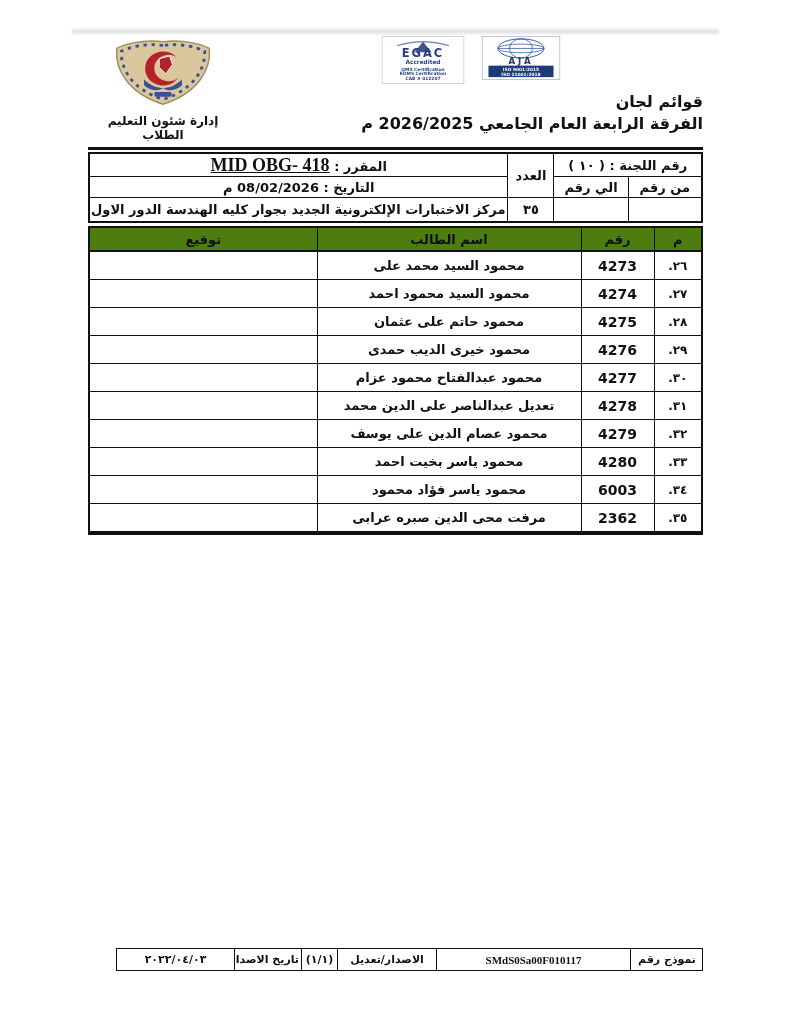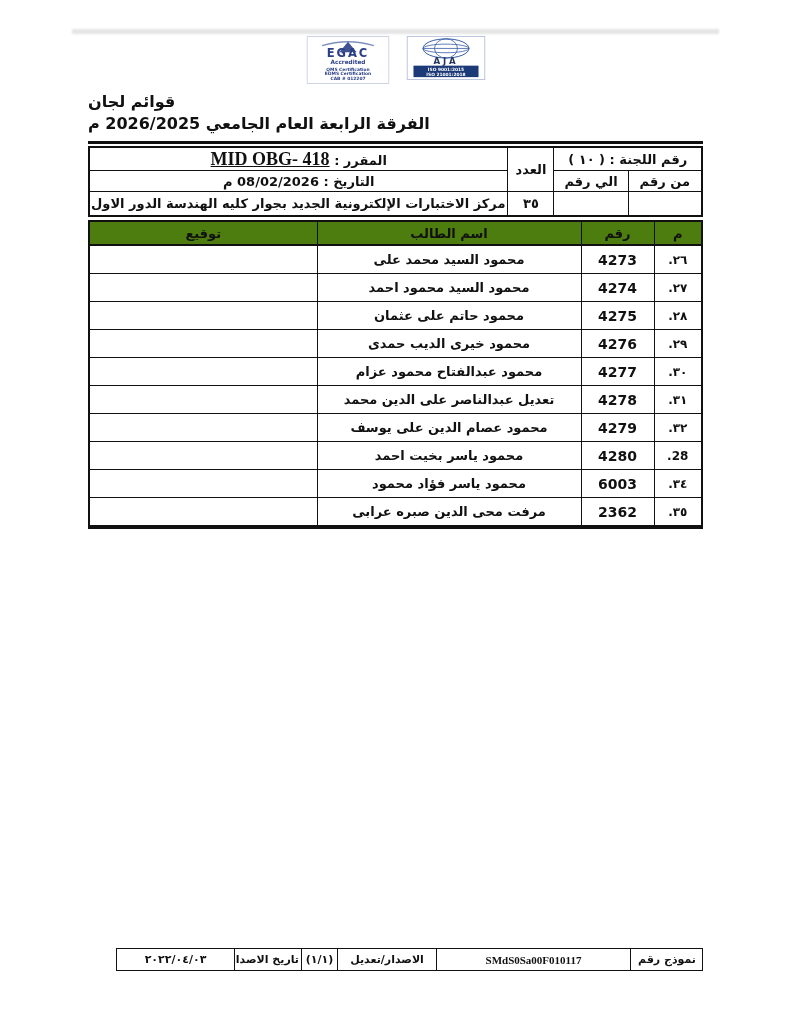--- a/index.html
+++ b/index.html
@@ -8,21 +8,21 @@
     font-family:"DejaVu Sans",sans-serif;color:#111;overflow:hidden;
   }
   .scan-shadow{position:absolute;top:29px;left:72px;right:72px;height:5px;
     background:#cfcfcf;opacity:.55;filter:blur(1px);}
   .content{position:absolute;top:33px;left:88px;width:615px;}
   
   .hdr{display:flex;align-items:flex-start;}
   .hdr-uni{width:112px;text-align:center;}
   .hdr-uni .t1{font-size:11px;font-weight:bold;margin-top:1px;}
   .hdr-uni .t2{font-size:11px;font-weight:bold;}
-  .hdr-center{flex:1;text-align:left;padding-top:3px;}
+  .hdr-center{flex:1;text-align:right;padding-top:3px;}
   .cert-row{display:flex;justify-content:center;gap:16px;align-items:flex-start;direction:ltr;}
   .title1{font-size:16px;font-weight:bold;margin-top:4px;line-height:20px;}
   .title2{font-size:16px;font-weight:bold;line-height:24px;}
   .hdr-dept{width:150px;text-align:center;padding-top:5px;}
   .hdr-dept .t1{font-size:12px;font-weight:bold;margin-top:2px;}
   
   .rule{border:0;border-top:3px solid #111;margin:5px 0 2px 0;}
   
   table{border-collapse:collapse;width:100%;table-layout:fixed;}
   td{border:1px solid #111;text-align:center;font-weight:bold;color:#111;
@@ -84,20 +84,34 @@
             <rect x="7" y="31" width="68" height="12" fill="#1d3a78"></rect>
             <text x="41" y="36.5" text-anchor="middle" font-size="4.6" font-weight="bold" fill="#ffffff">ISO 9001:2015</text>
             <text x="41" y="41.8" text-anchor="middle" font-size="4.6" font-weight="bold" fill="#ffffff">ISO 21001:2018</text>
           </svg>
         </span>
       </div>
       <div class="title1">قوائم لجان</div>
       <div class="title2">الفرقة الرابعة العام الجامعي 2026/2025 م</div>
     </div>
 
+    <div class="hdr-dept">
+      <span>
+        <svg viewBox="0 0 112 74" width="108" height="70" aria-hidden="true">
+          <path d="M56 4 C34 1 14 7 7 11 C5 32 18 58 56 70 C94 58 107 32 105 11 C98 7 78 1 56 4 Z" fill="#d9c79d" stroke="#a08b5d" stroke-width="1.5"></path>
+          <path d="M56 8 C37 5 20 10 12 14 C11 31 22 54 56 65 C90 54 101 31 100 14 C92 10 75 5 56 8 Z" fill="none" stroke="#3c5094" stroke-width="3" stroke-dasharray="3.5 5"></path>
+          <path d="M70 20 A19 18 0 1 0 72 42 A15 14 0 1 1 70 20 Z" fill="#b5232a"></path>
+          <path d="M52 22 l11 -3 l3 9 l-7 10 l-7 -7 Z" fill="#b5232a" stroke="#ffffff" stroke-width="0.9"></path>
+          <path d="M36 44 C43 51 50 53 56 53 C49 57 41 55 36 50 Z" fill="#3c5094"></path>
+          <path d="M76 44 C69 51 62 53 56 53 C63 57 71 55 76 50 Z" fill="#3c5094"></path>
+          <rect x="47" y="57" width="18" height="5" rx="1.5" fill="#3c5094"></rect>
+        </svg>
+      </span>
+      <div class="t1">إدارة شئون التعليم الطلاب</div>
+    </div>
   </div>
 
   <hr class="rule">
 
   <table class="info-table" dir="rtl">
     <colgroup>
         <col style="width:74px">
         <col style="width:74px">
         <col style="width:46px">
         <col>
@@ -177,21 +191,21 @@
         <td class="cell-name">تعديل عبدالناصر على الدين محمد</td>
         <td class="cell-sign"></td>
       </tr>
       <tr>
         <td class="cell-serial">٣٢.</td>
         <td class="cell-number">4279</td>
         <td class="cell-name">محمود عصام الدين على يوسف</td>
         <td class="cell-sign"></td>
       </tr>
       <tr>
-        <td class="cell-serial">28.</td>
+        <td class="cell-serial">٣٣.</td>
         <td class="cell-number">4280</td>
         <td class="cell-name">محمود ياسر بخيت احمد</td>
         <td class="cell-sign"></td>
       </tr>
       <tr>
         <td class="cell-serial">٣٤.</td>
         <td class="cell-number">6003</td>
         <td class="cell-name">محمود ياسر فؤاد محمود</td>
         <td class="cell-sign"></td>
       </tr>

